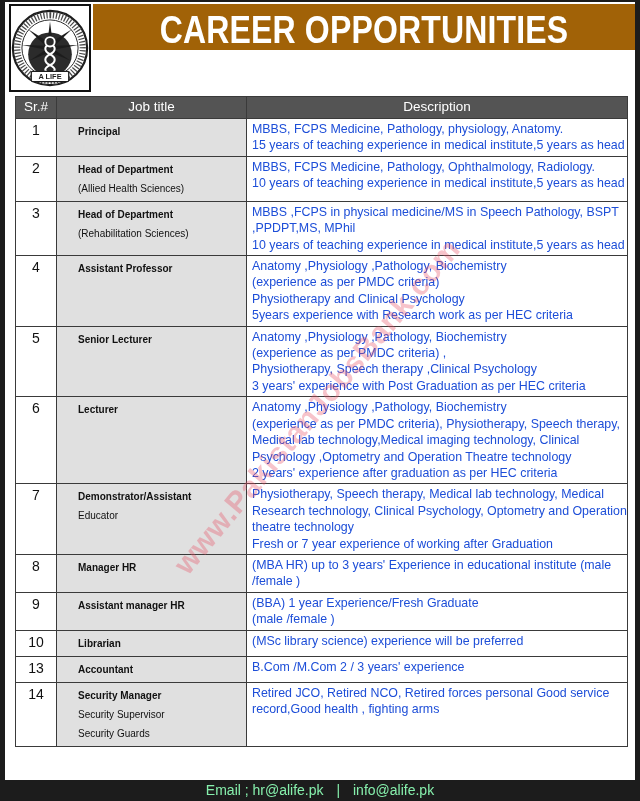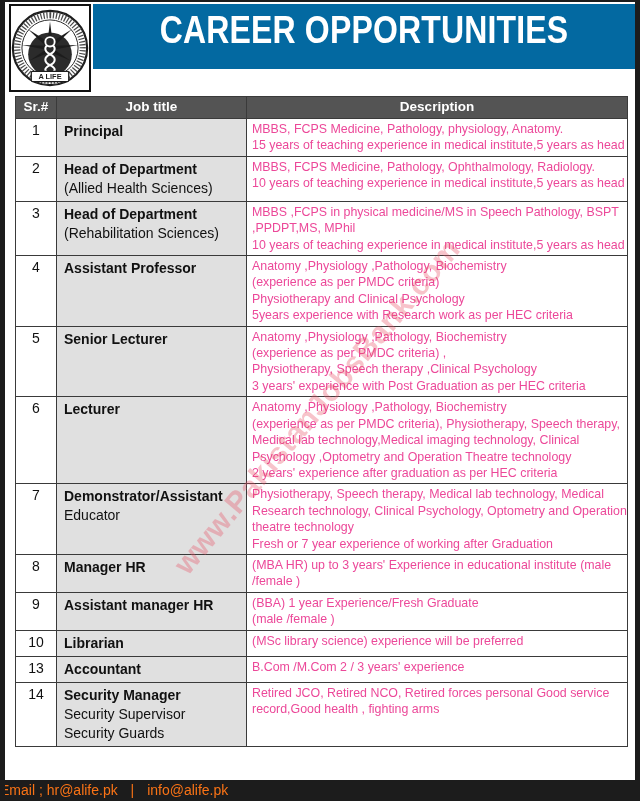--- a/index.html
+++ b/index.html
@@ -37,22 +37,22 @@
     border: 2px solid #111;
     background: #fff;
     box-sizing: border-box;
     overflow: hidden;
   }
   .logo-svg { display:block; width:100%; height:100%; }
 
   .title-bar {
     position: absolute;
     left: 88px; top: 2px;
-    width: 542px; height: 65px;
-    background: #0369a1;
+    width: 542px; height: 46px;
+    background: #a16207;
     box-sizing: border-box;
   }
   .title-text {
     color: #ffffff;
     font-weight: bold;
     font-size: 39px;
     letter-spacing: 0.2px;
     line-height: 52px;
     text-align: center;
     transform: scaleX(0.82);
@@ -88,66 +88,67 @@
   }
   table.jobs th, table.jobs td {
     border: 1px solid #3a3a3a;
     vertical-align: top;
     box-sizing: border-box;
   }
   table.jobs thead th {
     background: #545454;
     color: #ffffff;
     font-size: 13.5px;
-    font-weight: bold;
+    font-weight: normal;
     text-align: center;
     padding: 2px 2px 3px 2px;
     height: 21px;
     line-height: 16px;
   }
   th.c-sr   { width: 41px; }
   th.c-job  { width: 190px; }
   th.c-desc { width: 381px; }
 
   td.sr {
     background: #ffffff;
     text-align: center;
     font-size: 14px;
     color: #111;
     padding: 3px 2px 2px 2px;
     line-height: 17px;
   }
   td.job {
     background: #e0e0e0;
-    font-size: 14px;
+    font-size: 10px;
     font-weight: bold;
     color: #111;
-    padding: 3px 4px 3px 7px;
+    padding: 3px 4px 3px 21px;
     line-height: 19px;
   }
   td.job .sub {
     font-weight: normal;
     display: block;
   }
   td.desc {
     background: #ffffff;
     font-size: 12.4px;
-    color: #ec4899;
+    color: #1d4ed8;
     padding: 2px 4px 2px 5px;
     line-height: 16.4px;
   }
   td.desc .ln { display: block; white-space: nowrap; }
   .email-bar {
     position: absolute;
     left: -5px;
     bottom: 0;
     width: 640px;
     height: 21px;
     background: #1c1c1c;
-    color: #f97316;
+    color: #86efac;
+    text-align: center;
   }
   .email-inner {
     font-size: 14px;
     line-height: 21px;
     white-space: nowrap;
   }
   .email-sep { display: inline-block; padding: 0 9px; }
 
   
   .watermark {

